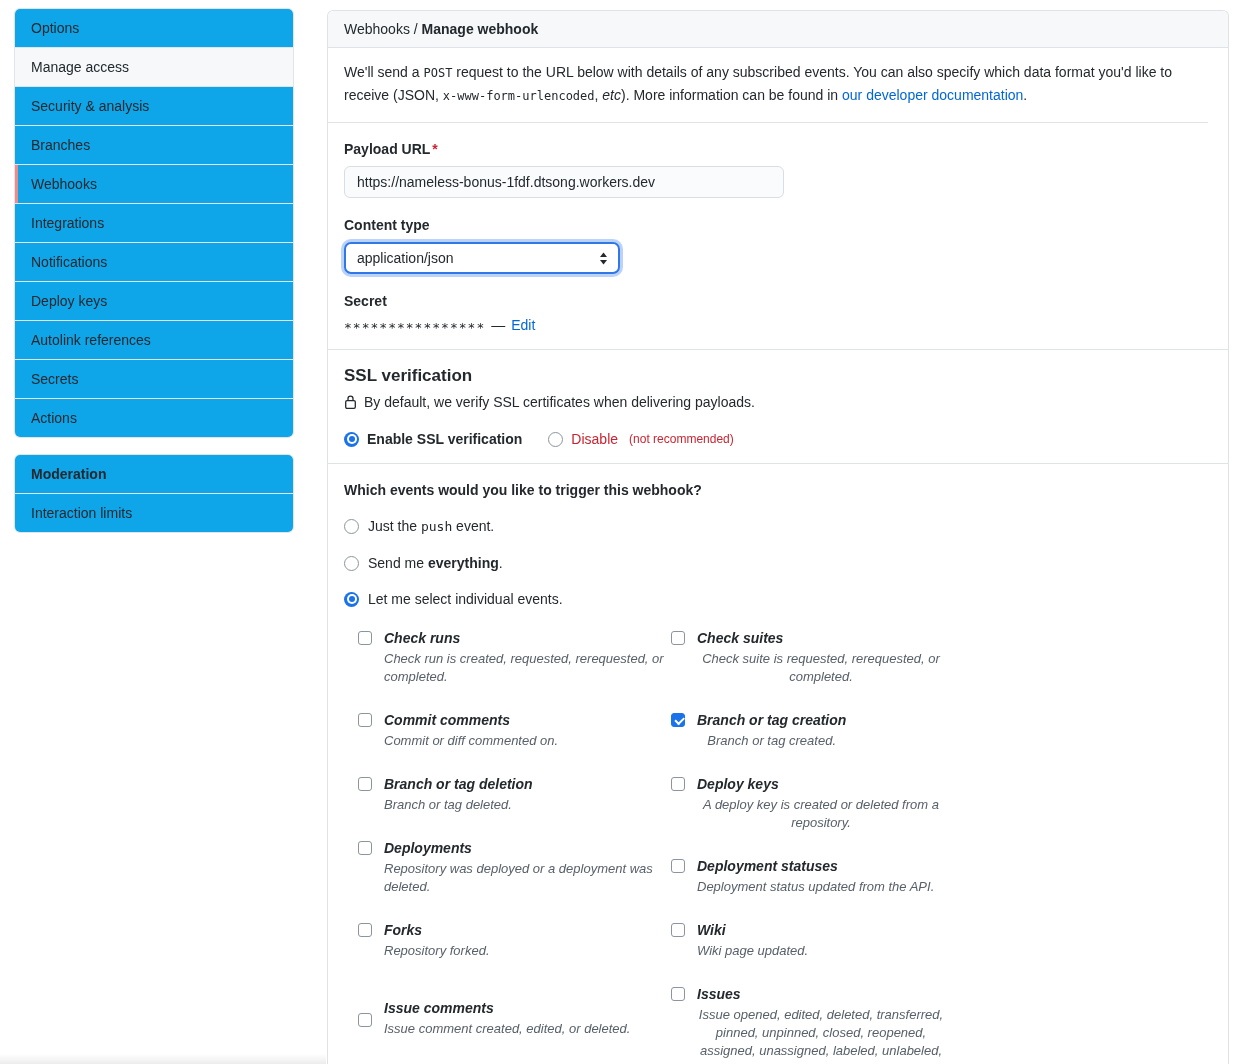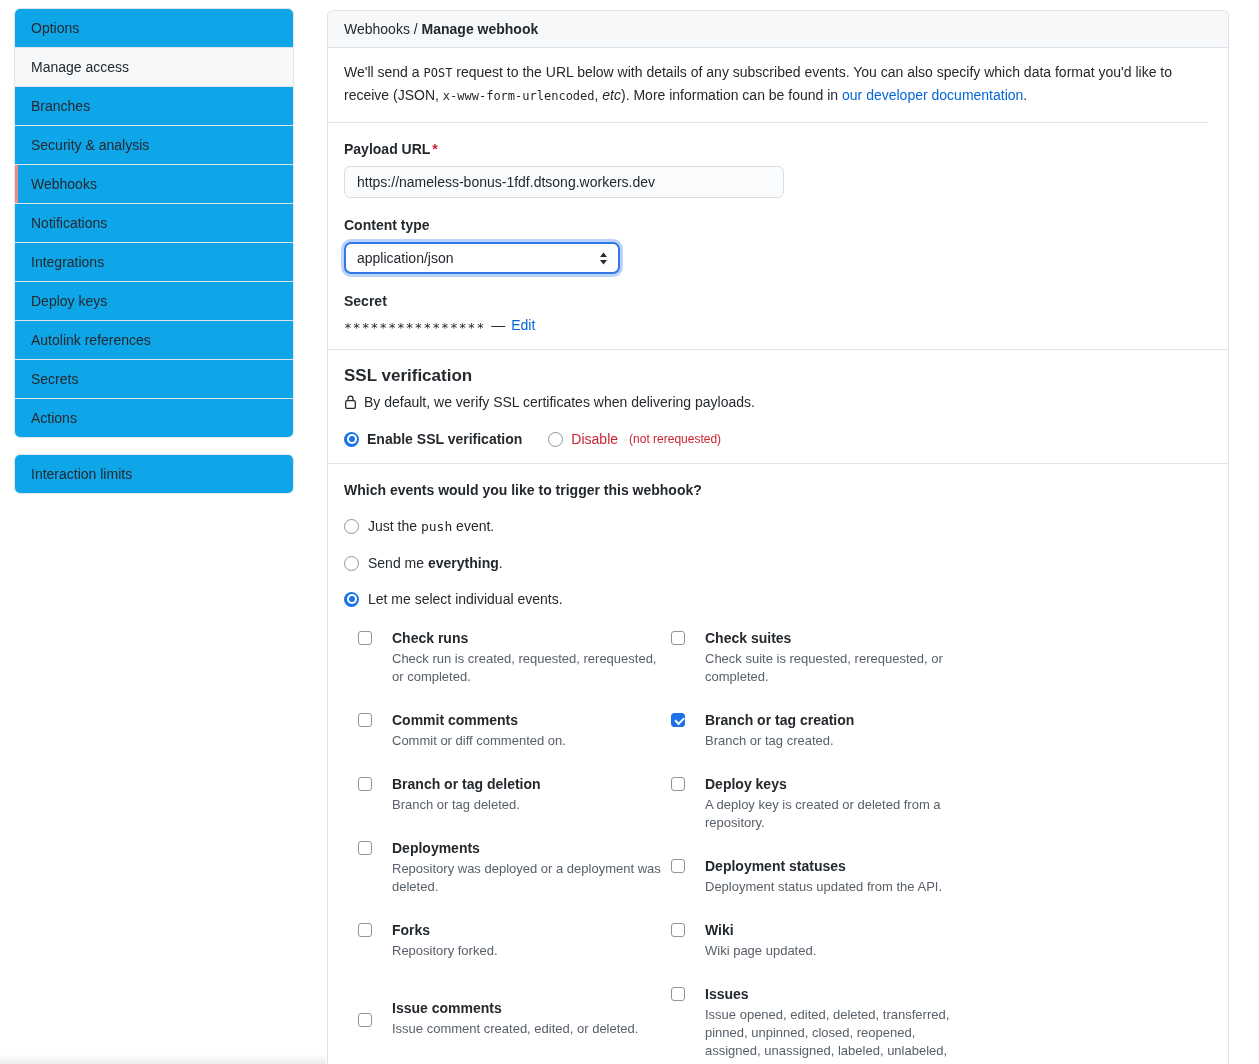--- a/index.html
+++ b/index.html
@@ -71,50 +71,51 @@
               border-left:2px solid #fff; border-bottom:2px solid #fff; transform:rotate(-45deg); }
 
   
   .events-question { font-weight:600; font-size:14px; line-height:20px; }
   .event-option { margin-top:16px; display:flex; align-items:center; gap:9px; font-size:14px; line-height:20px; cursor:pointer; }
   .event-option .mono { font-size:13px; }
 
   .checkbox-grid { margin-top:19px; margin-left:14px; display:flex; }
   .cb-col-left { width:313px; flex:none; }
   .cb-col-right { width:300px; flex:none; }
-  .cb-item { display:flex; gap:20px; margin-bottom:24px; cursor:pointer; }
+  .cb-item { display:flex; gap:12px; margin-bottom:24px; cursor:pointer;font-style:italic; }
   .cb-text { font-size:14px; }
   .cb-title { font-weight:600; line-height:20px; color:#24292e; }
   .cb-desc { margin-top:2px; font-size:13px; line-height:18px; color:#586069; }
   .cb-col-left .cb-desc { max-width:288px; }
-  .cb-col-right .cb-desc { max-width:248px; }
+  .cb-col-right .cb-desc { max-width:248px;text-align:center; }
 
   .bottom-fade { position:absolute; left:0; bottom:0; width:326px; height:10px;
                  background:linear-gradient(#ffffff,#ececec); }
 </style>
 </head>
 <body>
 
 <div class="page">
 
   <nav class="sidebar">
     <div class="side-box">
       <div class="side-item">Options</div>
       <div class="side-item highlighted">Manage access</div>
+      <div class="side-item">Security &amp; analysis</div>
       <div class="side-item">Branches</div>
-      <div class="side-item">Security &amp; analysis</div>
       <div class="side-item current">Webhooks</div>
+      <div class="side-item">Integrations</div>
       <div class="side-item">Notifications</div>
-      <div class="side-item">Integrations</div>
       <div class="side-item">Deploy keys</div>
       <div class="side-item">Autolink references</div>
       <div class="side-item">Secrets</div>
       <div class="side-item">Actions</div>
     </div>
     <div class="side-box">
+      <div class="side-item side-header">Moderation</div>
       <div class="side-item">Interaction limits</div>
     </div>
   </nav>
 
   <section class="main">
 
     <header class="panel-header">
       <span class="crumb-parent">Webhooks</span><span> / </span><span class="crumb-current">Manage webhook</span>
     </header>
 
@@ -155,21 +156,21 @@
         <span>By default, we verify SSL certificates when delivering payloads.</span>
       </div>
       <div class="ssl-radios">
         <label class="radio-row">
           <span class="radio selected"></span>
           <span class="bold">Enable SSL verification</span>
         </label>
         <label class="radio-row">
           <span class="radio"></span>
           <span class="danger">Disable</span>
-          <span class="danger-small">(not rerequested)</span>
+          <span class="danger-small">(not recommended)</span>
         </label>
       </div>
     </div>
 
     <div class="section">
       <div class="events-question">Which events would you like to trigger this webhook?</div>
 
       <label class="event-option">
         <span class="radio"></span>
         <span><span>Just the </span><span class="mono">push</span><span> event.</span></span>

